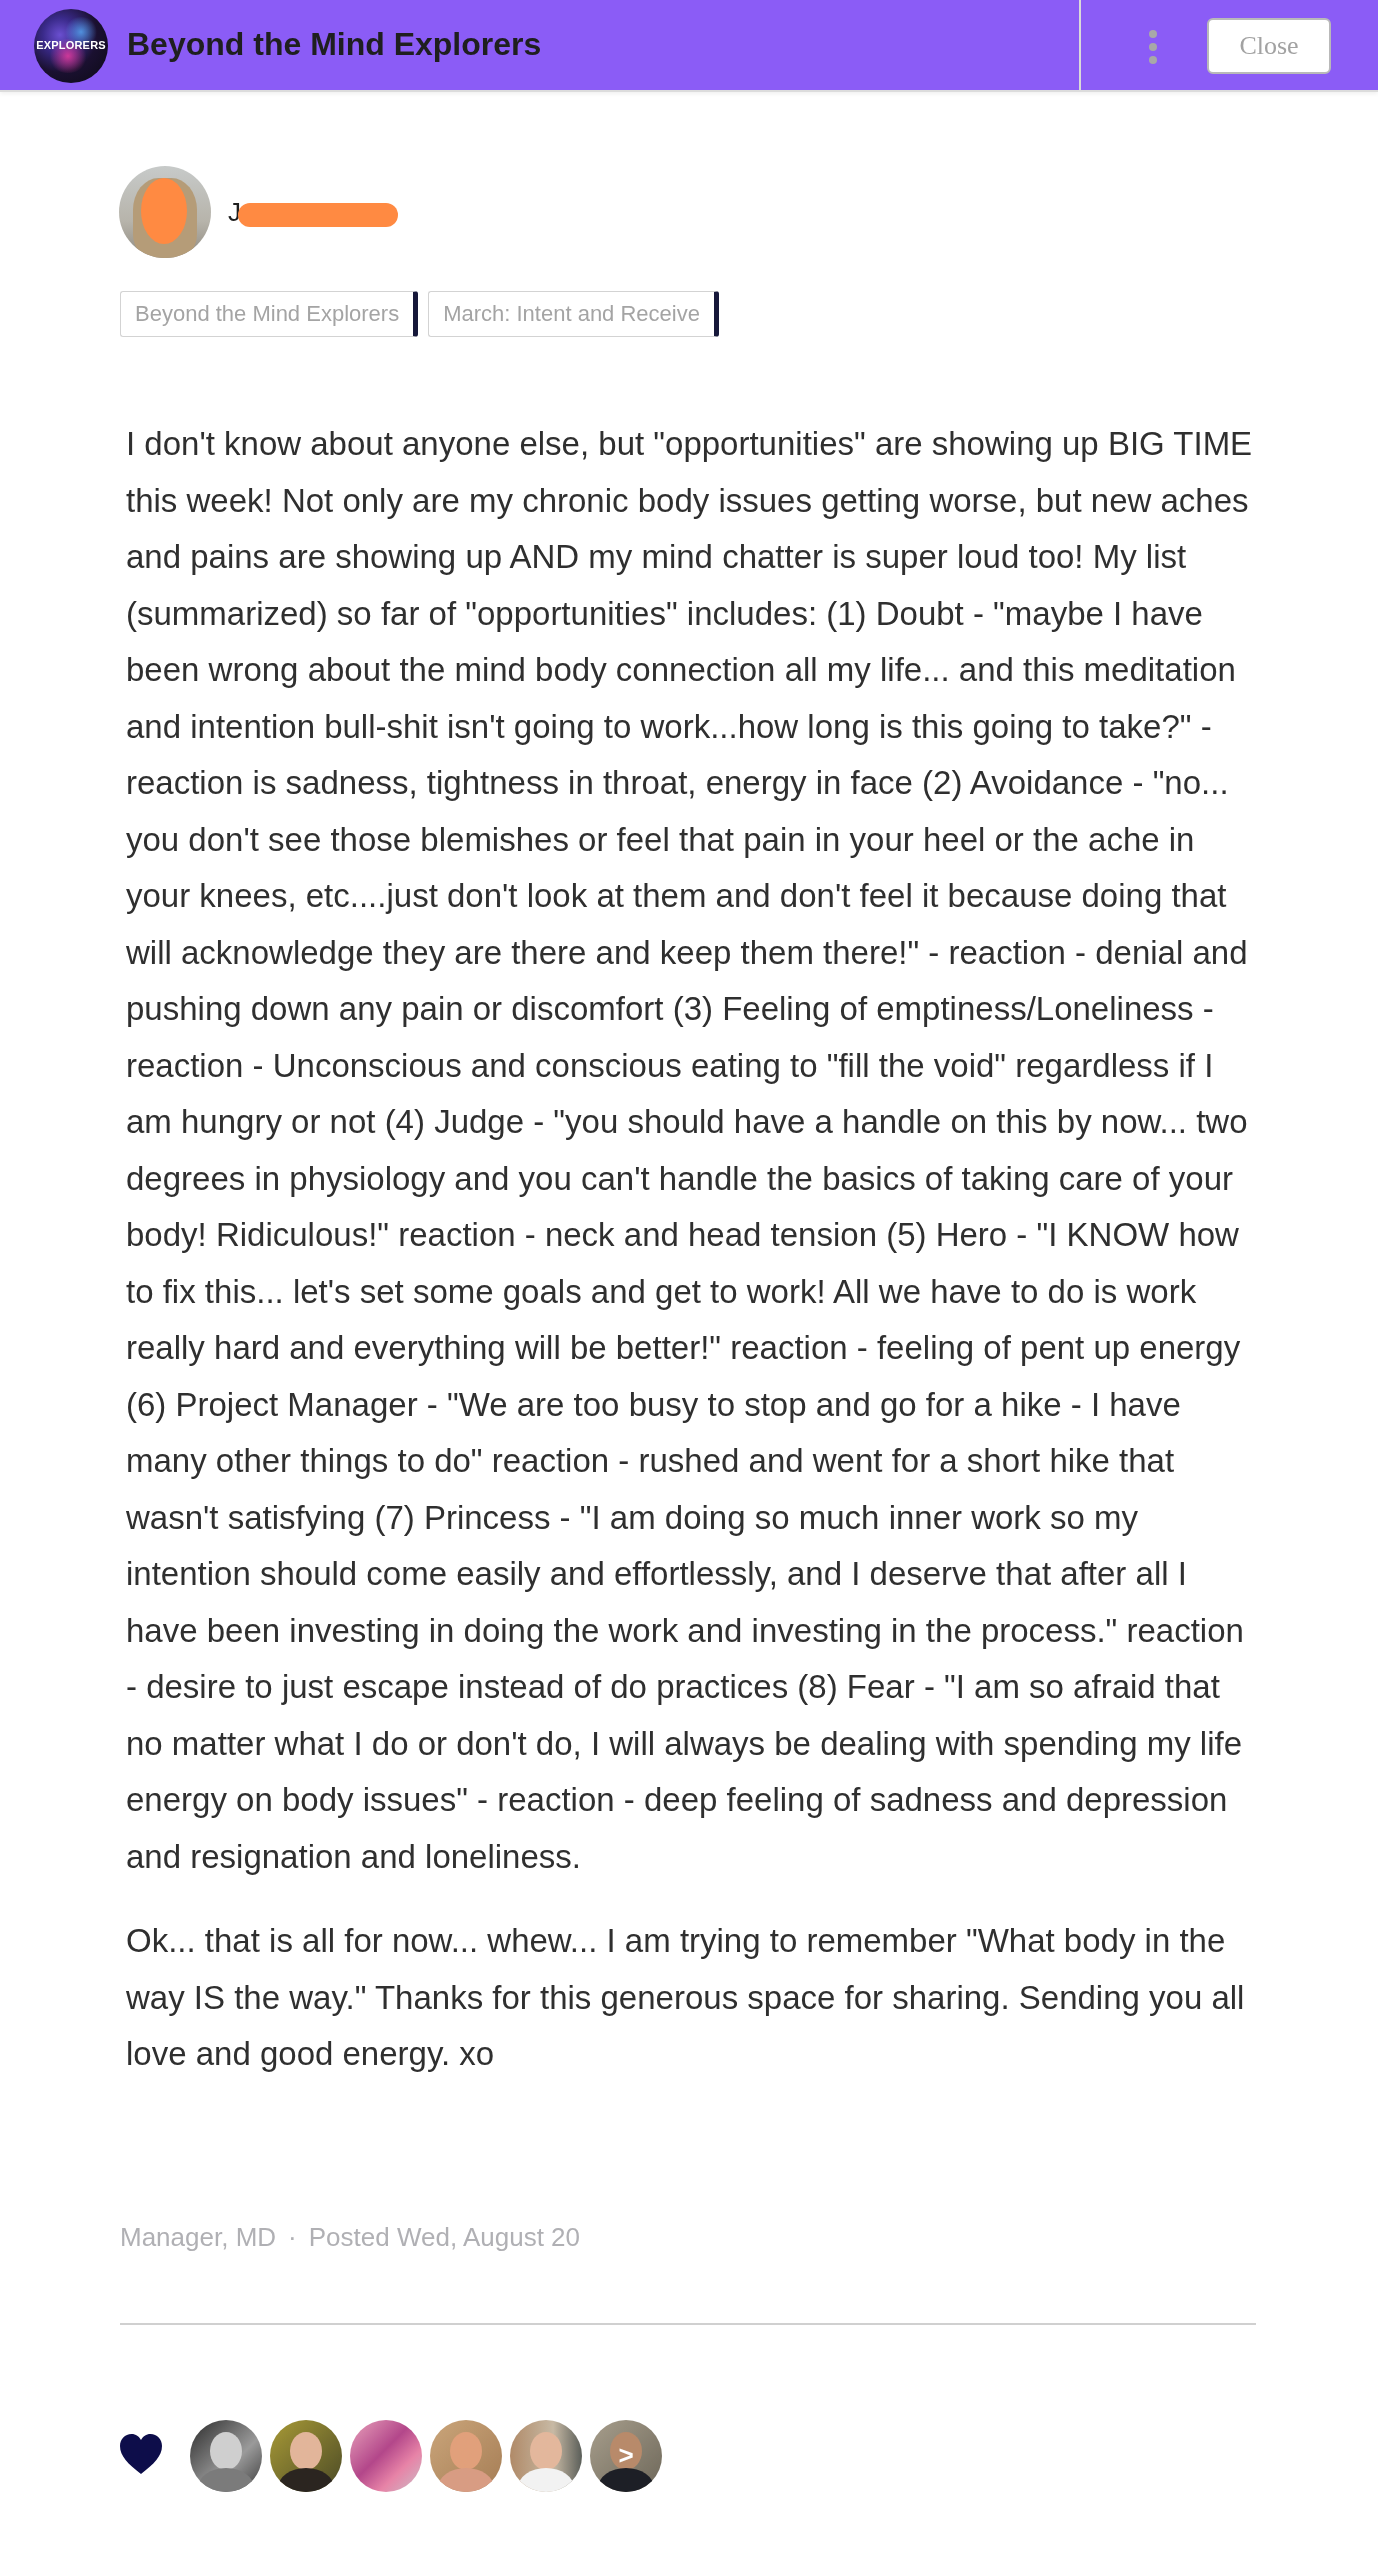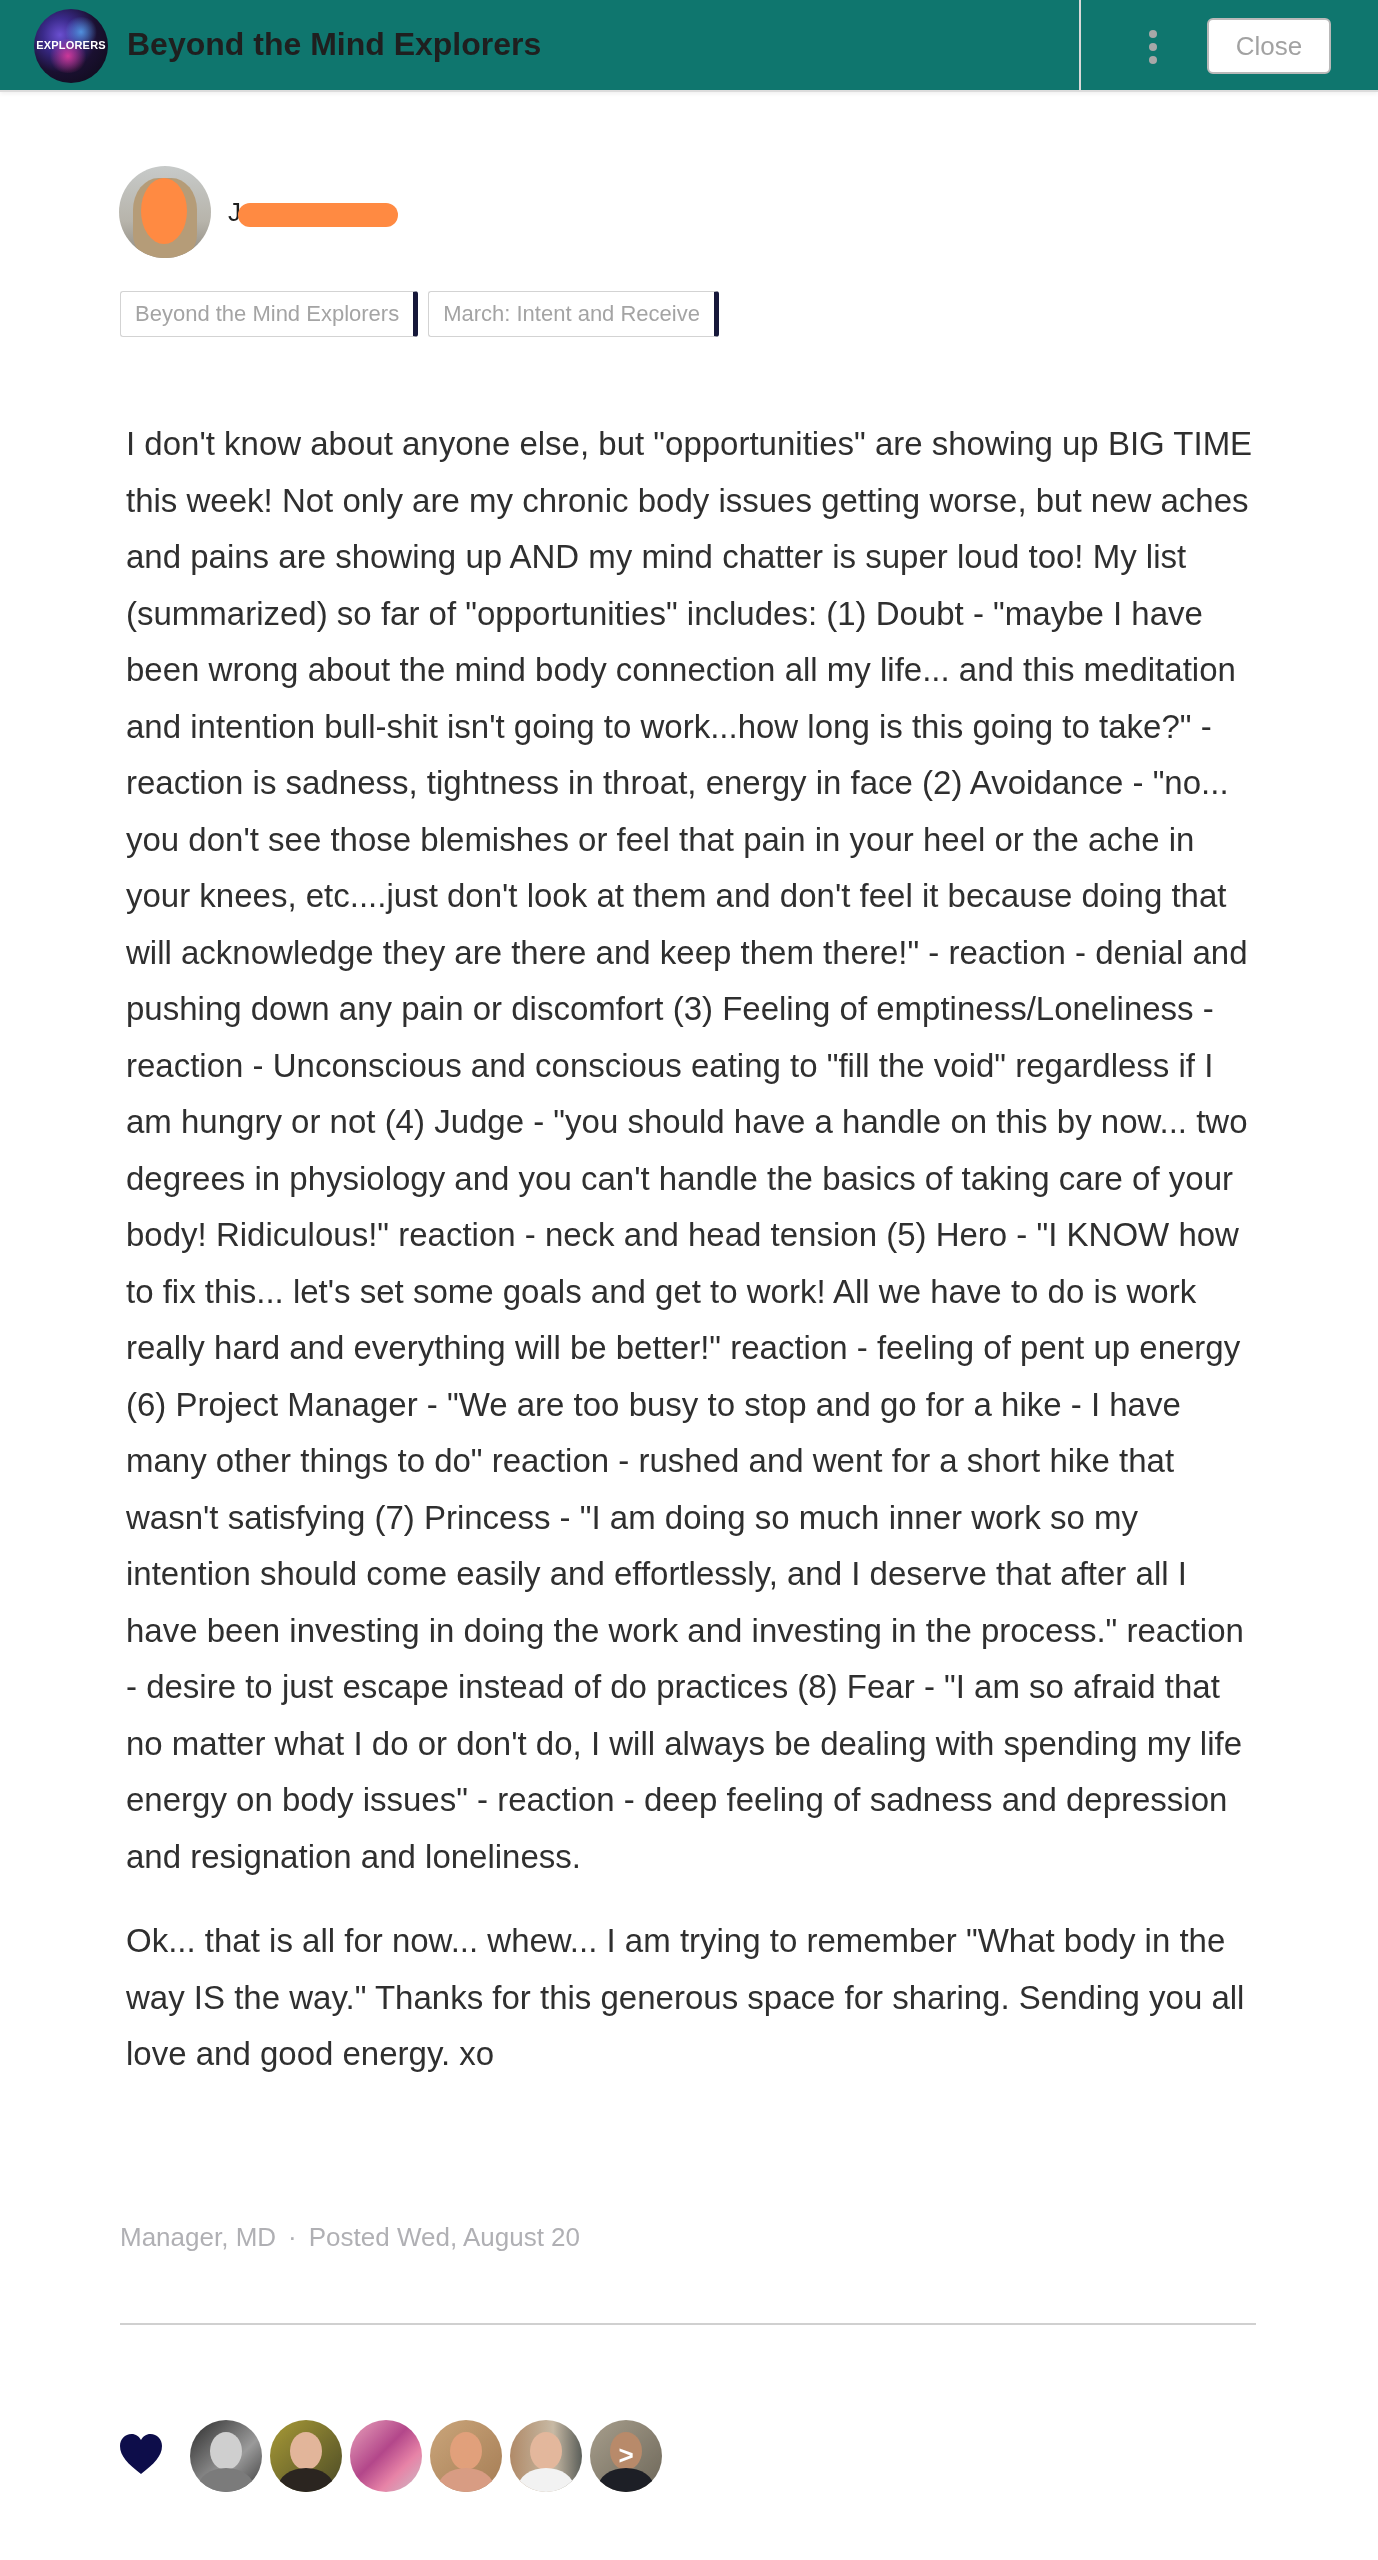--- a/index.html
+++ b/index.html
@@ -4,21 +4,21 @@
 <style>
   html, body { margin: 0; padding: 0; background: #ffffff; }
   body {
     width: 1378px; height: 2560px; position: relative; overflow: hidden;
     font-family: "Liberation Sans", "DejaVu Sans", sans-serif;
     color: #2c2c2c;
   }
   
   .header {
     position: absolute; left: 0; top: 0; width: 1378px; height: 90px;
-    background: #0f766e; border-bottom: 2px solid #dcdcdc;
+    background: #8b5cf6; border-bottom: 2px solid #dcdcdc;
     box-shadow: 0 2px 4px rgba(0,0,0,0.06);
   }
   .group-logo {
     position: absolute; left: 34px; top: 9px; width: 74px; height: 74px; border-radius: 50%;
     background: radial-gradient(circle at 35% 35%, #6a4fd0 0%, #3a2a8a 25%, #1a1030 55%, #0b0a14 100%);
     overflow: hidden;
   }
   .group-logo .glow1 { position: absolute; left: 14px; top: 30px; width: 40px; height: 34px; border-radius: 50%;
     background: radial-gradient(circle, rgba(232,60,160,0.85), rgba(232,60,160,0) 70%); }
   .group-logo .glow2 { position: absolute; left: 30px; top: 8px; width: 34px; height: 30px; border-radius: 50%;
@@ -35,21 +35,21 @@
   }
   .kebab {
     position: absolute; left: 1146px; top: 30px; width: 14px; height: 34px;
     display: flex; flex-direction: column; justify-content: space-between; align-items: center;
   }
   .kebab span { width: 8px; height: 8px; border-radius: 50%; background: #a8a8a8; display: block; }
   .close-btn {
     position: absolute; left: 1207px; top: 18px; width: 124px; height: 56px;
     border: 2px solid #b9b9b9; border-radius: 6px; background: #fff;
     font-size: 26px; color: #a2a2a2; display: flex; align-items: center; justify-content: center;
-    box-sizing: border-box; font-family: Liberation Sans, sans-serif;
+    box-sizing: border-box; font-family: Liberation Serif, serif;
   }
   
   .author-avatar {
     position: absolute; left: 119px; top: 166px; width: 92px; height: 92px; border-radius: 50%;
     background: linear-gradient(180deg, #c7cac9 0%, #b7b4ab 60%, #8f8a80 100%); overflow: hidden;
   }
   .author-avatar .hair { position: absolute; left: 14px; top: 12px; width: 64px; height: 80px; border-radius: 40% 40% 30% 30%;
     background: #b59c78; }
   .author-avatar .face-mask { position: absolute; left: 22px; top: 12px; width: 46px; height: 66px; border-radius: 50%;
     background: #ff8a42; }

